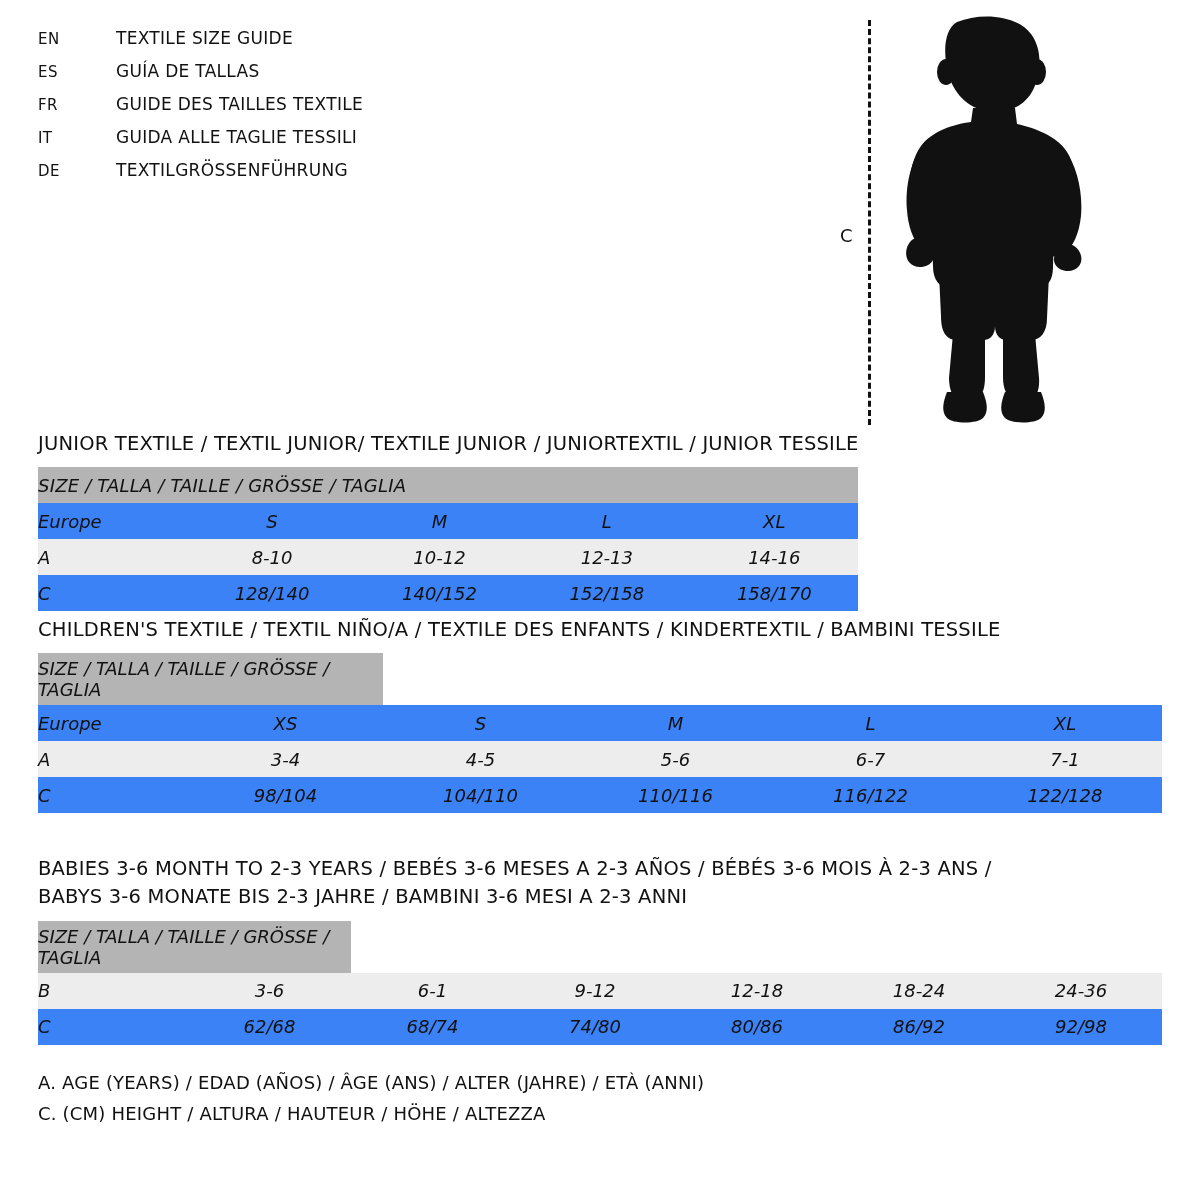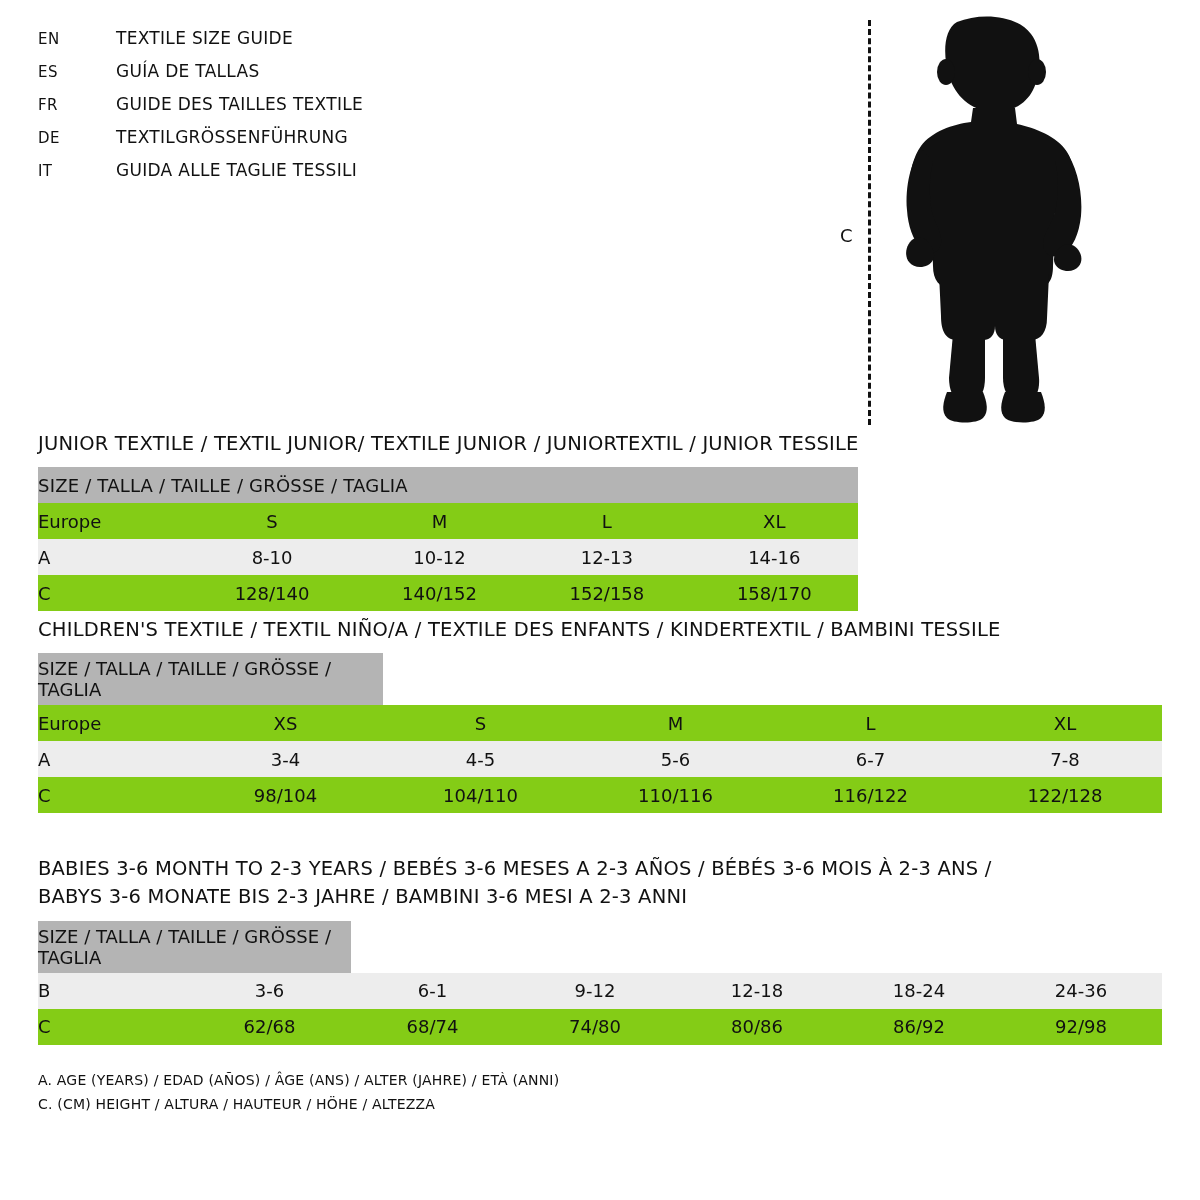--- a/index.html
+++ b/index.html
@@ -87,45 +87,46 @@
     letter-spacing: 0.2px;
     color: #111;
     text-transform: uppercase;
     margin-bottom: 9px;
     line-height: 1.45;
   }
   table.size-table {
     border-collapse: collapse;
     font-size: 18px;
     color: #111;
+    font-style: italic;
   }
   table.size-table td {
     padding: 5px 0 5px 0;
     height: 26px;
     vertical-align: middle;
   }
   .hdr-band td {
     background: #b4b4b4;
     font-size: 18px;
     letter-spacing: 0.2px;
     padding-left: 8px;
   }
   .row-grey td { background: #ededed; }
-  .row-white td { background: #84cc16; }
+  .row-white td { background: #3b82f6; }
   .lbl { padding-left: 8px; text-align: left; }
   .val { text-align: center; }
 
   .footnotes {
     position: absolute;
     left: 38px;
     top: 1068px;
     width: 1100px;
   }
   .footnotes div {
-    font-size: 14px;
+    font-size: 18px;
     letter-spacing: 0.2px;
     color: #111;
     line-height: 1.72;
     text-transform: uppercase;
   }
 </style>
 </head>
 <body>
 
 <div class="page">
@@ -137,26 +138,26 @@
     </div>
     <div class="lang-row">
       <span class="lang-code">ES</span>
       <span class="lang-text">GUÍA DE TALLAS</span>
     </div>
     <div class="lang-row">
       <span class="lang-code">FR</span>
       <span class="lang-text">GUIDE DES TAILLES TEXTILE</span>
     </div>
     <div class="lang-row">
+      <span class="lang-code">IT</span>
+      <span class="lang-text">GUIDA ALLE TAGLIE TESSILI</span>
+    </div>
+    <div class="lang-row">
       <span class="lang-code">DE</span>
       <span class="lang-text">TEXTILGRÖSSENFÜHRUNG</span>
-    </div>
-    <div class="lang-row">
-      <span class="lang-code">IT</span>
-      <span class="lang-text">GUIDA ALLE TAGLIE TESSILI</span>
     </div>
   </div>
 
   <div class="figure-area">
     <span class="figure-label">C</span>
     <div class="figure-dashline"></div>
     <svg class="figure-svg" width="230" height="410" viewBox="0 0 230 410">
       <g fill="#111111">
 
         <path d="M72 6 C96 -4 132 -1 146 18 C158 34 156 58 148 74 C140 90 122 98 106 96 C86 94 70 80 64 60 C58 40 58 14 72 6 Z"></path>
@@ -231,21 +232,21 @@
         <td class="val" style="width:195px;">M</td>
         <td class="val" style="width:195px;">L</td>
         <td class="val" style="width:194px;">XL</td>
       </tr>
       <tr class="row-grey">
         <td class="lbl">A</td>
         <td class="val">3-4</td>
         <td class="val">4-5</td>
         <td class="val">5-6</td>
         <td class="val">6-7</td>
-        <td class="val">7-8</td>
+        <td class="val">7-1</td>
       </tr>
       <tr class="row-white">
         <td class="lbl">C</td>
         <td class="val">98/104</td>
         <td class="val">104/110</td>
         <td class="val">110/116</td>
         <td class="val">116/122</td>
         <td class="val">122/128</td>
       </tr>
     </tbody>

